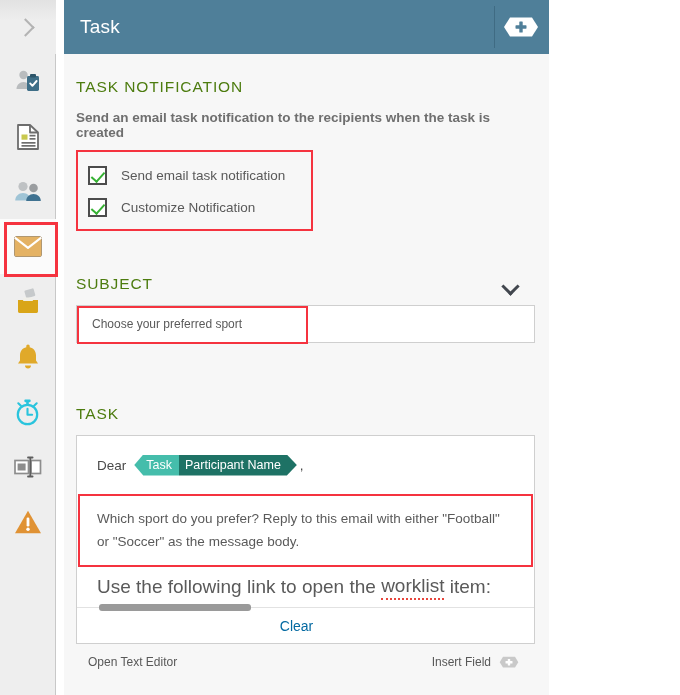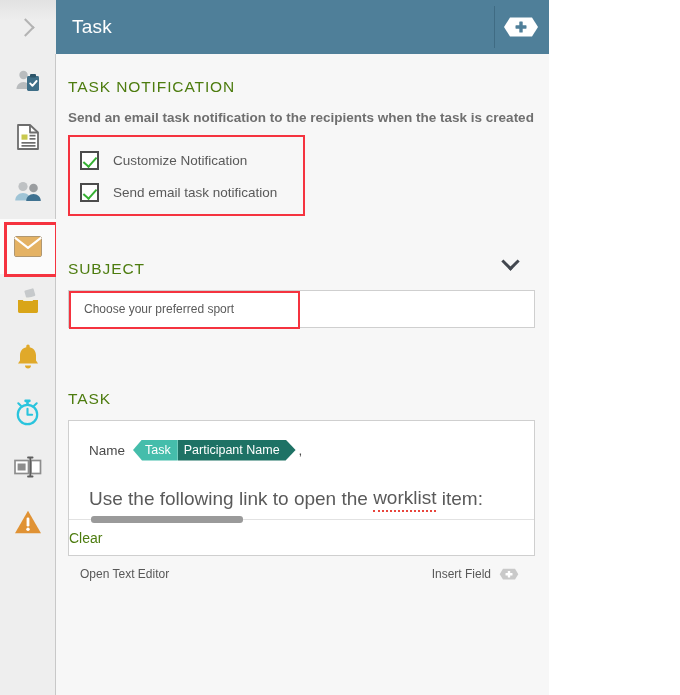--- a/index.html
+++ b/index.html
@@ -11,20 +11,21 @@
     background: #ffffff;
     font-family: "Liberation Sans", sans-serif;
   }
 
   #app {
     position: relative;
     width: 549px;
     height: 695px;
     display: flex;
     background: #ffffff;
+    gap: 8px;
   }
 
   
   .sidebar {
     width: 56px;
     min-width: 56px;
     height: 695px;
     background: #eeeeee;
     border-right: 1px solid #c8c8c8;
     position: relative;
@@ -171,21 +172,21 @@
   }
   .cb-label {
     font-size: 13.5px;
     color: #595959;
     margin-left: 14px;
   }
 
   
   .subj-head {
     display: flex;
-    align-items: flex-start;
+    align-items: flex-end;
     justify-content: space-between;
     margin-top: 44px;
   }
   .chev-down {
     width: 13px; height: 13px;
     border-right: 3px solid #42474f;
     border-bottom: 3px solid #42474f;
     transform: rotate(45deg);
     margin-right: 18px;
     margin-top: -5px;
@@ -295,24 +296,24 @@
     height: 7px;
     background: #9a9a9a;
     border-radius: 3px;
   }
 
   .clear-row {
     border-top: 1px solid #e2e2e2;
     height: 36px;
     display: flex;
     align-items: center;
-    justify-content: flex-start;
+    justify-content: center;
     padding-right: 18px;
     font-size: 14px;
-    color: #4d7c0f;
+    color: #0369a1;
   }
 
   .footer-row {
     display: flex;
     align-items: center;
     justify-content: space-between;
     padding: 11px 16px 0 12px;
     font-size: 12px;
     color: #585858;
   }
@@ -431,51 +432,52 @@
     </div>
 
     <div class="content">
 
       <div class="section-title">TASK NOTIFICATION</div>
       <div class="desc">Send an email task notification to the recipients when the task is created</div>
 
       <div class="cb-group">
         <div class="cb-row">
           <span class="cb-box"></span>
-          <span class="cb-label">Customize Notification</span>
+          <span class="cb-label">Send email task notification</span>
         </div>
         <div class="cb-row">
           <span class="cb-box"></span>
-          <span class="cb-label">Send email task notification</span>
+          <span class="cb-label">Customize Notification</span>
         </div>
       </div>
 
       <div class="subj-head">
         <div class="section-title sub">SUBJECT</div>
         <span class="chev-down"></span>
       </div>
 
       <div class="subject-field">
         <span class="subject-text">Choose your preferred sport</span>
         <span class="subject-hl"></span>
       </div>
 
       <div class="section-title body-head">TASK</div>
 
       <div class="body-panel">
 
         <div class="body-line1">
-          <span>Name</span>
+          <span>Dear</span>
           <span class="chip">
             <span class="chip-a">Task</span>
             <span class="chip-b">Participant Name</span>
           </span>
           <span>,</span>
         </div>
 
+        <div class="body-msg">Which sport do you prefer? Reply to this email with either "Football" or "Soccer" as the message body.</div>
 
         <div class="body-link-row">
           <span>Use the following link to open the</span>&nbsp;<span class="spell">worklist</span>&nbsp;<span>item:</span>
           <span class="hscroll"></span>
         </div>
 
         <div class="clear-row">
           <span>Clear</span>
         </div>
 

